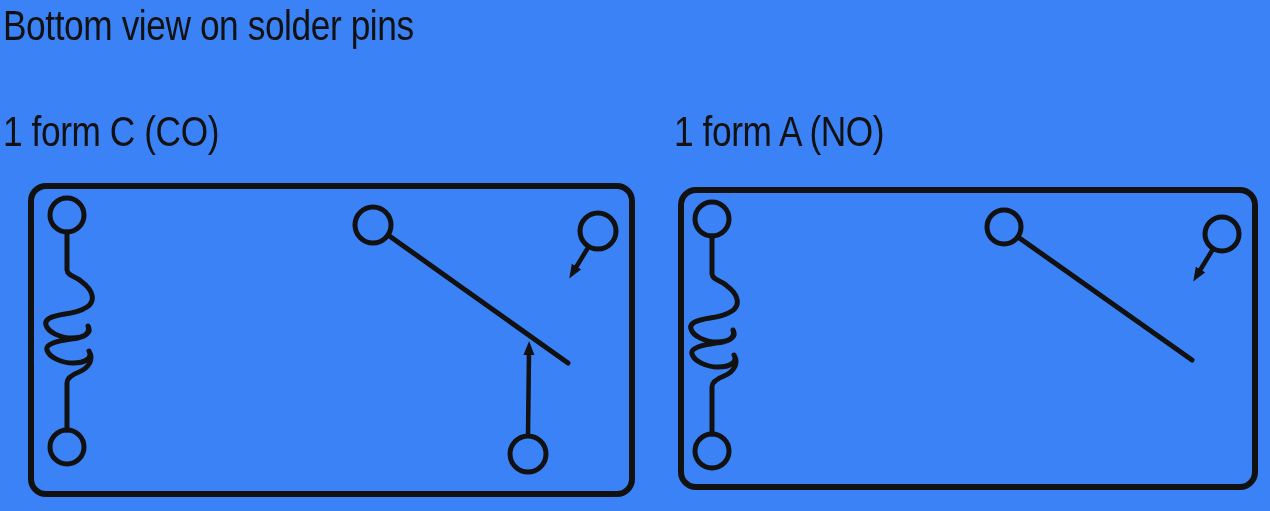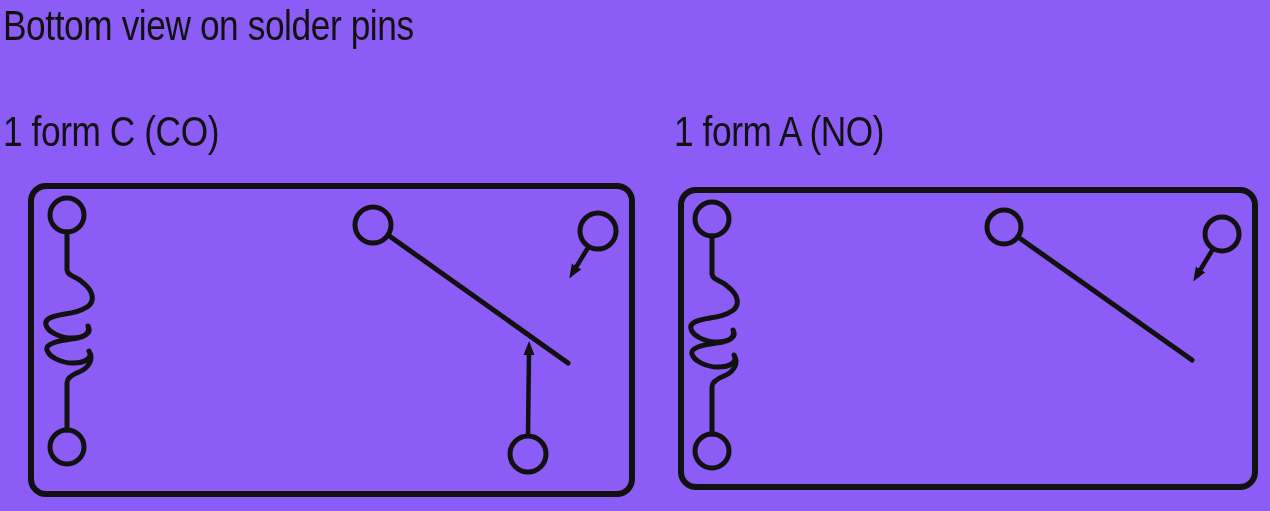--- a/index.html
+++ b/index.html
@@ -1,20 +1,20 @@
 <!DOCTYPE html>
 <html><head>
 <meta charset="utf-8">
 <style>
   html, body { margin: 0; padding: 0; background: #ffffff; }
   .page {
     position: relative;
     width: 1270px;
     height: 511px;
-    background: #8b5cf6;
+    background: #3b82f6;
     overflow: hidden;
     font-family: "Liberation Sans", sans-serif;
   }
   .doc-title, .diag-label {
     position: absolute;
     color: #111111;
     font-size: 43px;
     font-weight: 400;
     letter-spacing: -0.5px;
     white-space: nowrap;

